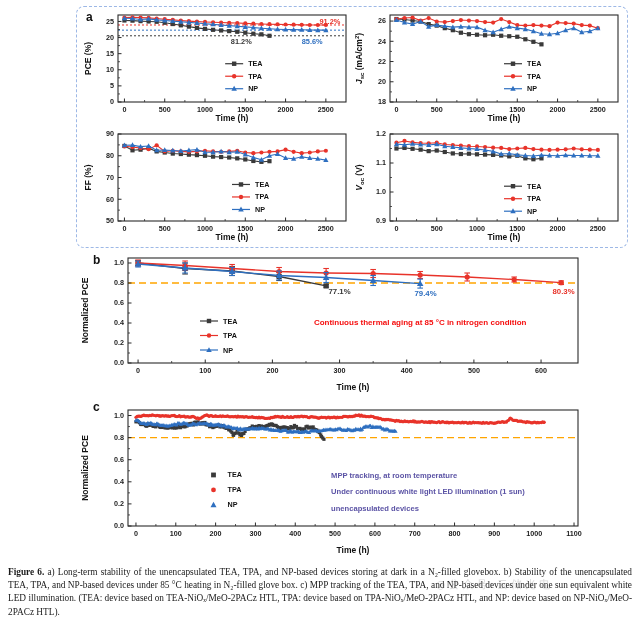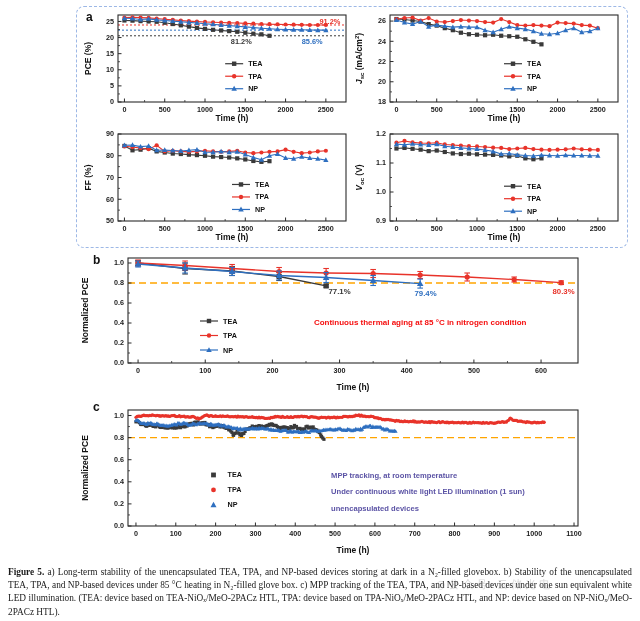--- a/index.html
+++ b/index.html
@@ -1477,18 +1477,18 @@
       <circle cx="213.5" cy="93.96000000000001" r="2.4" fill="#e8332a"></circle>
       <text x="227.5" y="96.46000000000001" font-size="7.2" font-weight="bold" fill="#111">TPA</text>
       <path d="M213.5 105.84 L210.5 111.24000000000001 L216.5 111.24000000000001 Z" fill="#2e6fc0"></path>
       <text x="227.5" y="111.46000000000001" font-size="7.2" font-weight="bold" fill="#111">NP</text>
       <text x="331.0973451327434" y="81.68095238095239" text-anchor="start" font-size="7.6" font-weight="bold" fill="#5b53a5">MPP tracking, at room temperature</text>
       <text x="331.0973451327434" y="98.25238095238095" text-anchor="start" font-size="7.6" font-weight="bold" fill="#5b53a5">Under continuous white light LED illumination (1 sun)</text>
       <text x="331.0973451327434" y="114.82380952380953" text-anchor="start" font-size="7.6" font-weight="bold" fill="#5b53a5">unencapsulated devices</text>
     </svg>
 
   <div id="caption">
-    <span class="cap-label">Figure 5.</span>
+    <span class="cap-label">Figure 6.</span>
     <span>a) Long-term stability of the unencapsulated TEA, TPA, and NP-based devices storing at dark in a N₂-filled glovebox. b) Stability of the unencapsulated TEA, TPA, and NP-based devices under 85 °C heating in N₂-filled glove box. c) MPP tracking of the TEA, TPA, and NP-based devices under one sun equivalent white LED illumination. (TEA: device based on TEA-NiOₓ/MeO-2PACz HTL, TPA: device based on TPA-NiOₓ/MeO-2PACz HTL, and NP: device based on NP-NiOₓ/MeO-2PACz HTL).</span>
   </div>
 
   <div id="watermark">◎公众号·云储光电</div>
 </div>
 
 </body></html>

